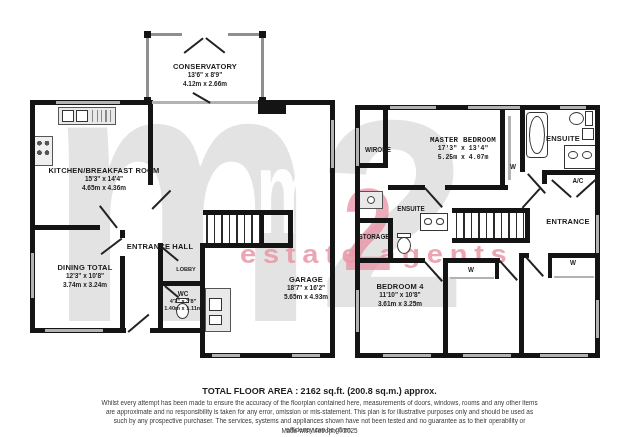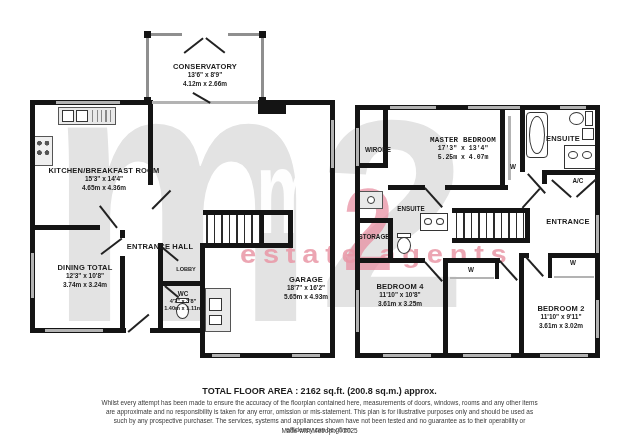--- a/index.html
+++ b/index.html
@@ -218,25 +218,20 @@
   <div class="lbl" style="left:568px;top:217px;">
     <div class="rn">ENTRANCE</div>
   </div>
   <div class="lbl sm" style="left:411px;top:205px;">ENSUITE</div>
   <div class="lbl sm" style="left:374px;top:233px;">STORAGE</div>
   <div class="lbl" style="left:400px;top:282px;">
     <div class="rn">BEDROOM 4</div>
     <div class="rd">11'10" x 10'8"</div>
     <div class="rd">3.61m x 3.25m</div>
   </div>
-  <div class="lbl" style="left:561px;top:304px;">
-    <div class="rn">BEDROOM 2</div>
-    <div class="rd">11'10" x 9'11"</div>
-    <div class="rd">3.61m x 3.02m</div>
-  </div>
   <div class="lbl sm" style="left:471px;top:266px;">W</div>
   <div class="lbl sm" style="left:573px;top:259px;">W</div>
 
   <div class="ftotal">TOTAL FLOOR AREA : 2162 sq.ft. (200.8 sq.m.) approx.</div>
   <div class="fdisc">Whilst every attempt has been made to ensure the accuracy of the floorplan contained here, measurements of doors, windows, rooms and any other items are approximate and no responsibility is taken for any error, omission or mis-statement. This plan is for illustrative purposes only and should be used as such by any prospective purchaser. The services, systems and appliances shown have not been tested and no guarantee as to their operability or efficiency can be given.</div>
   <div class="fcredit">Made with Metropix ©2025</div>
 
 </div>
 
 </body></html>

